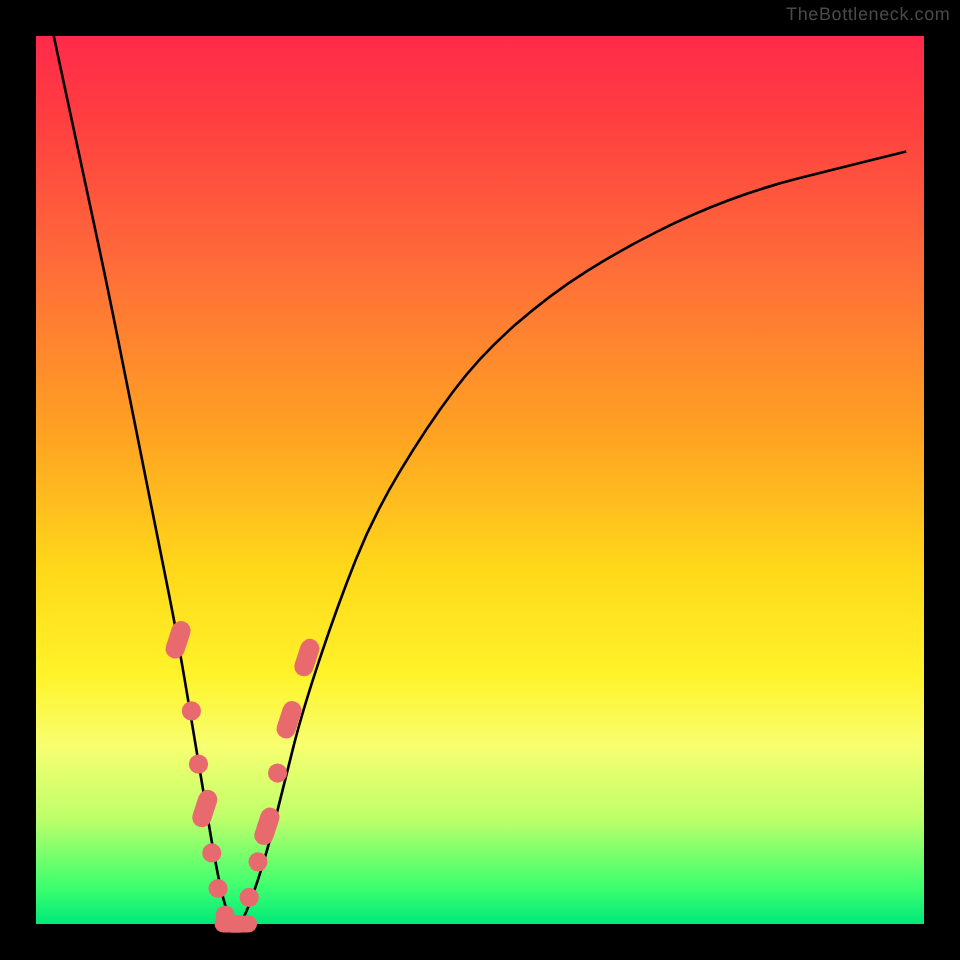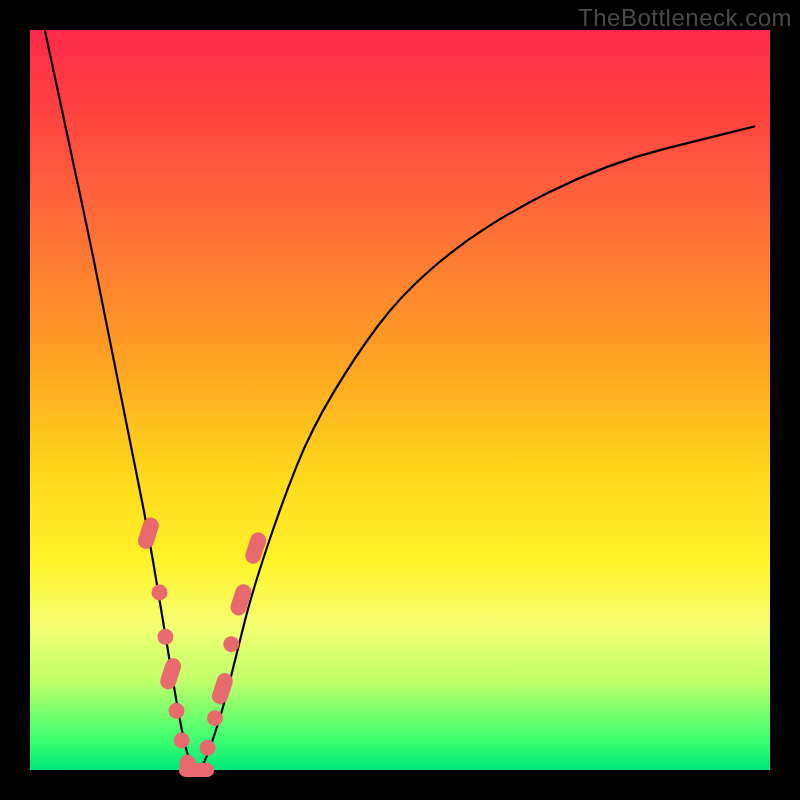--- a/index.html
+++ b/index.html
@@ -28,21 +28,21 @@
       #bfff6a 88%,
       #3bff6f 96%,
       #00e87a 100%
     );
   }
   .watermark {
     position: absolute;
     top: 4px;
     right: 8px;
     color: #4a4a4a;
-    font-size: 24px;
+    font-size: 15px;
     font-weight: 500;
     letter-spacing: 0.5px;
     user-select: none;
   }
   svg.plot {
     position: absolute;
     left: 30px;
     top: 30px;
     width: 740px;
     height: 740px;

